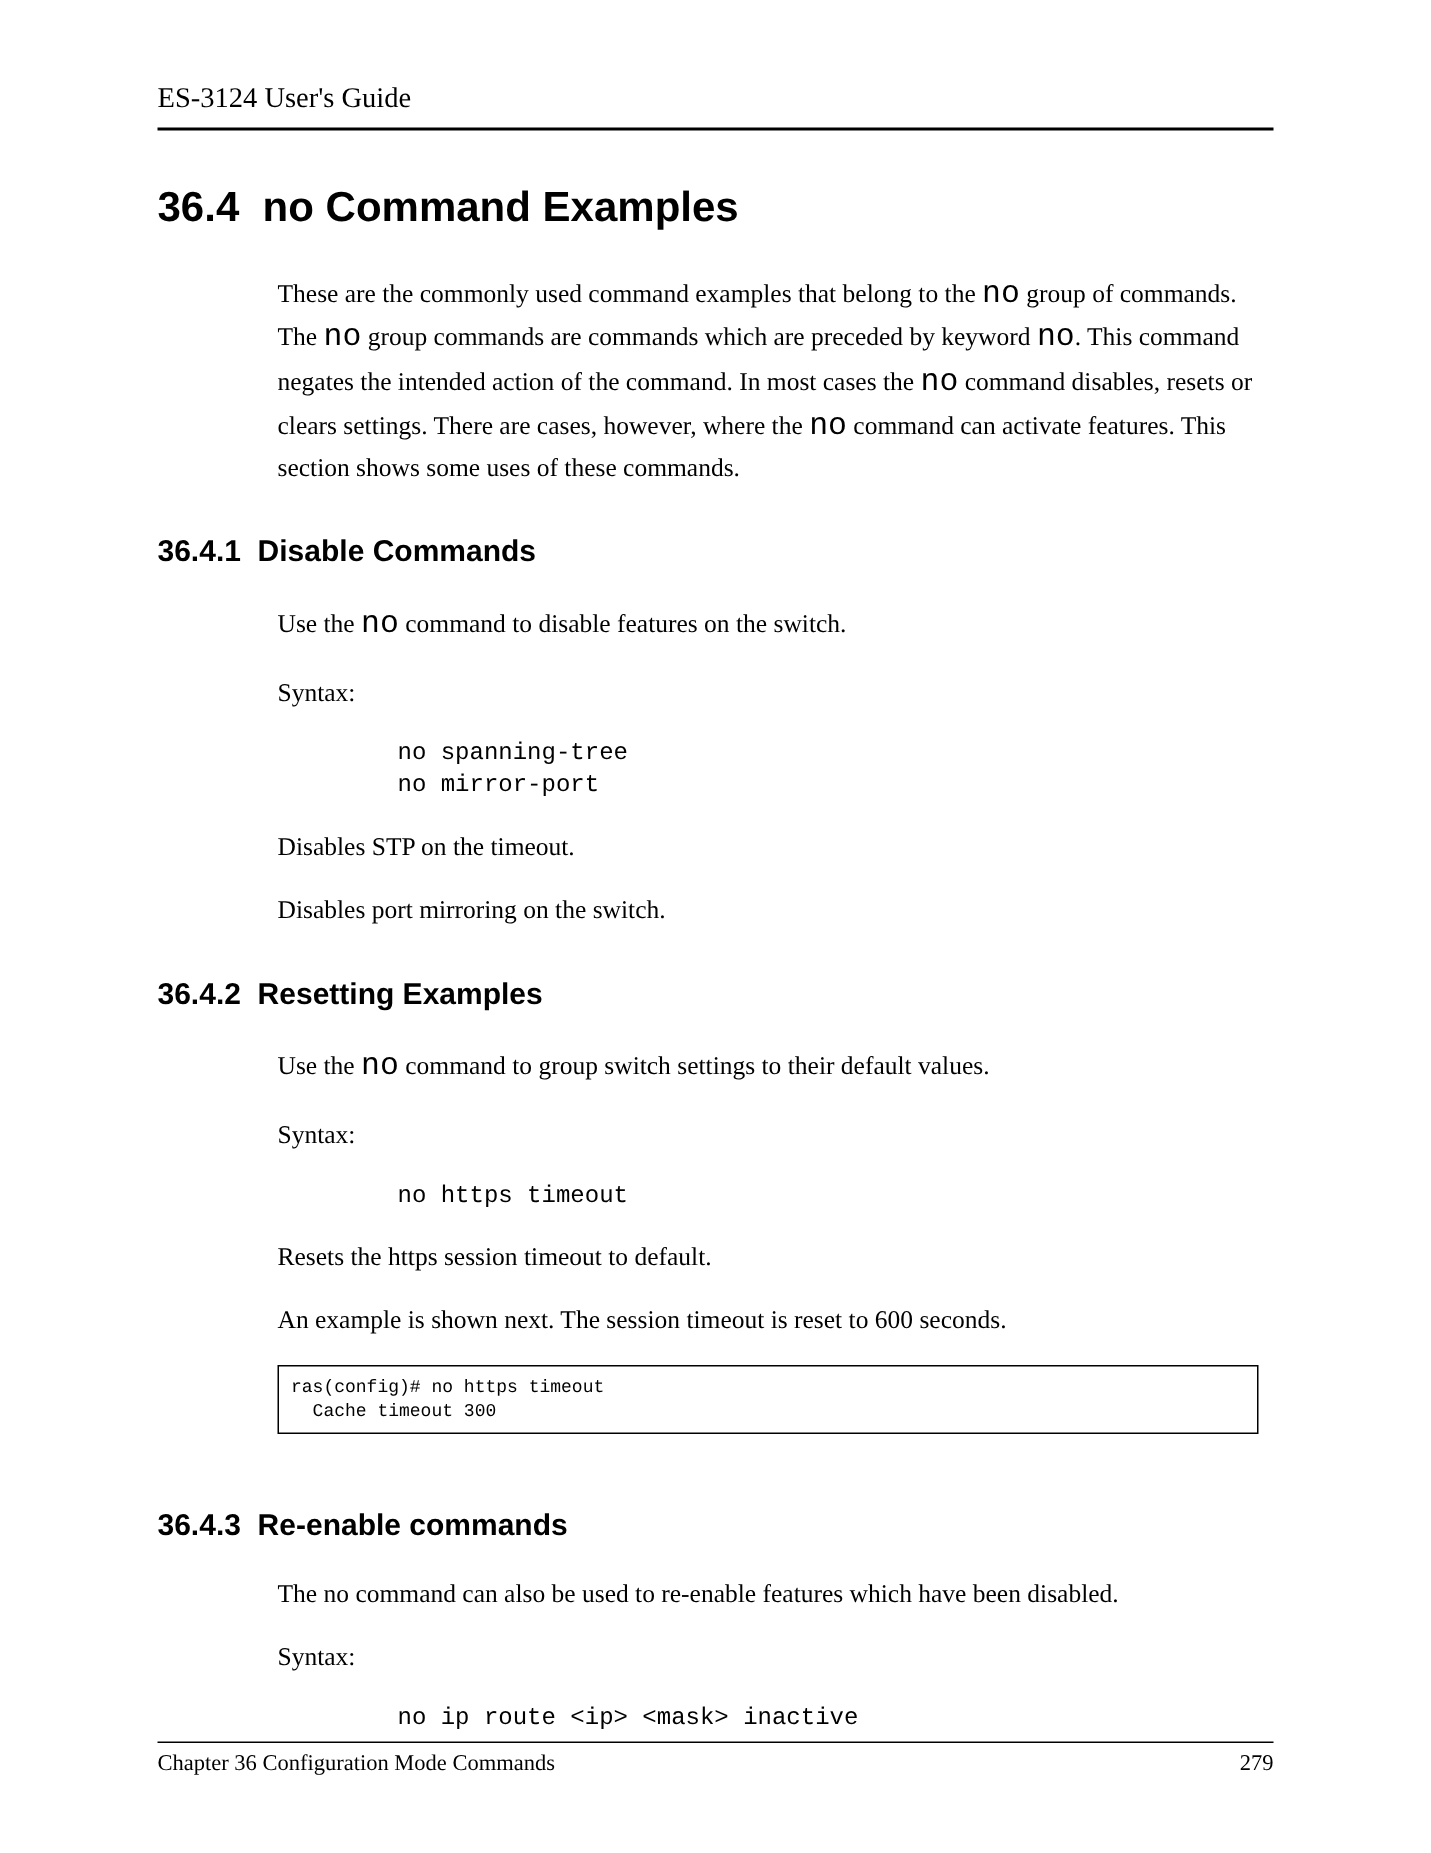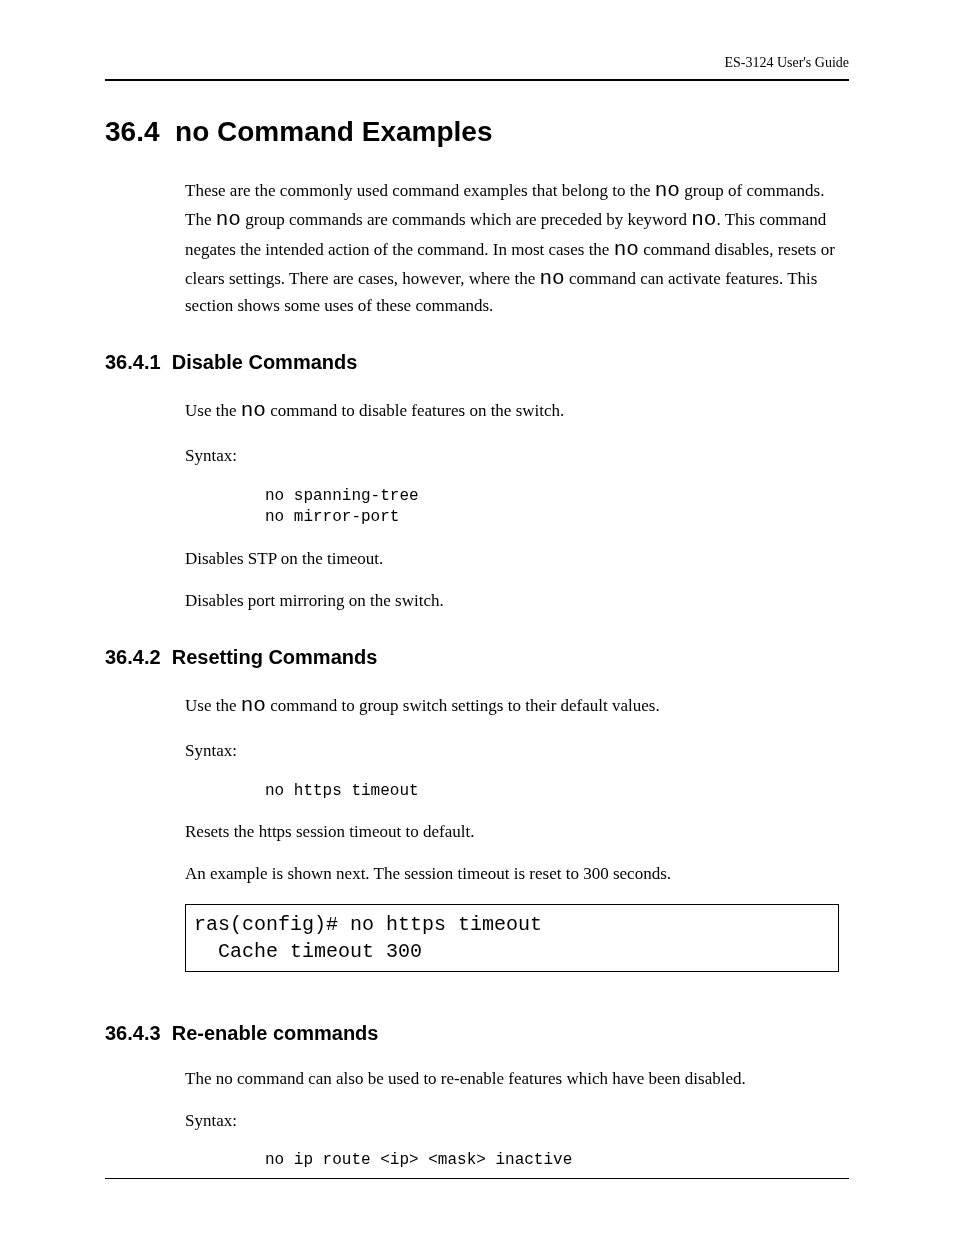--- a/index.html
+++ b/index.html
@@ -9,22 +9,21 @@
     }
     body {
       font-family: 'Times New Roman', Times, serif;
       background: #ffffff;
       width: 954px;
       height: 1235px;
       position: relative;
       padding: 55px 105px 50px 105px;
     }
     .header-right {
-      text-align: right;
-      font-size: 14px;
+      font-size: 19px;
       margin-bottom: 8px;
     }
     .header-line {
       border-top: 2px solid #000;
       margin-bottom: 35px;
     }
     .section-title {
       font-family: Arial, Helvetica, sans-serif;
       font-weight: bold;
       font-size: 28px;
@@ -54,21 +53,21 @@
       margin-bottom: 18px;
       line-height: 1.35;
       white-space: pre;
     }
     .example-box {
       border: 1px solid #000;
       margin-left: 80px;
       margin-right: 10px;
       padding: 6px 8px;
       font-family: 'Courier New', Courier, monospace;
-      font-size: 20px;
+      font-size: 12px;
       line-height: 1.35;
       margin-bottom: 18px;
       white-space: pre;
     }
     .footer {
       position: absolute;
       bottom: 50px;
       left: 105px;
       right: 105px;
     }
@@ -106,42 +105,46 @@
 
 <p class="body-text">Syntax:</p>
 
 <div class="code-block">no spanning-tree
 no mirror-port</div>
 
 <p class="body-text">Disables STP on the timeout.</p>
 <p class="body-text">Disables port mirroring on the switch.</p>
 
 <div class="subsection-title">
-  <span>36.4.2</span>&nbsp;&nbsp;<span>Resetting Commands</span>
+  <span>36.4.2</span>&nbsp;&nbsp;<span>Resetting Examples</span>
 </div>
 
 <p class="body-text">
   <span>Use the </span><span class="mono">no</span><span> command to group switch settings to their default values.</span>
 </p>
 
 <p class="body-text">Syntax:</p>
 
 <div class="code-block">no https timeout</div>
 
 <p class="body-text">Resets the https session timeout to default.</p>
-<p class="body-text">An example is shown next. The session timeout is reset to 300 seconds.</p>
+<p class="body-text">An example is shown next. The session timeout is reset to 600 seconds.</p>
 
 <div class="example-box">ras(config)# no https timeout
   Cache timeout 300</div>
 
 <div class="subsection-title" style="margin-top:50px;">
   <span>36.4.3</span>&nbsp;&nbsp;<span>Re-enable commands</span>
 </div>
 
 <p class="body-text">The no command can also be used to re-enable features which have been disabled.</p>
 
 <p class="body-text">Syntax:</p>
 
 <div class="code-block">no ip route &lt;ip&gt; &lt;mask&gt; inactive</div>
 
 <div class="footer">
   <div class="footer-line"></div>
+  <div class="footer-text">
+    <span>Chapter 36 Configuration Mode Commands</span>
+    <span>279</span>
+  </div>
 </div>
 
 </body></html>

